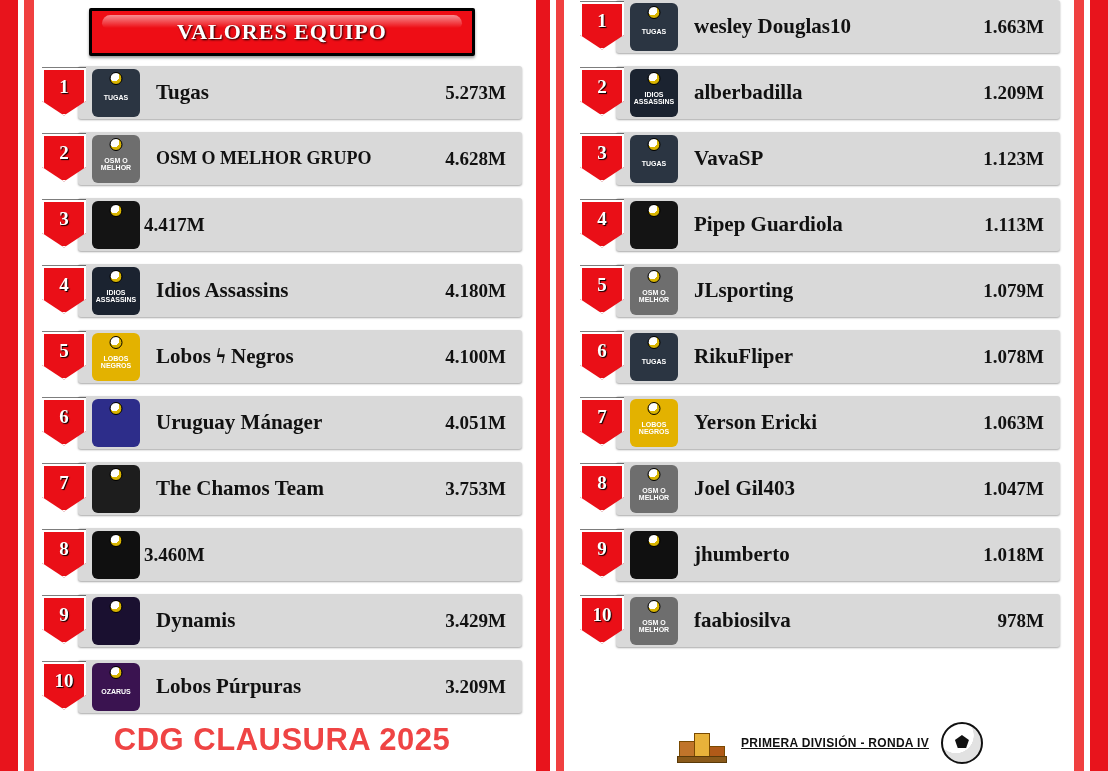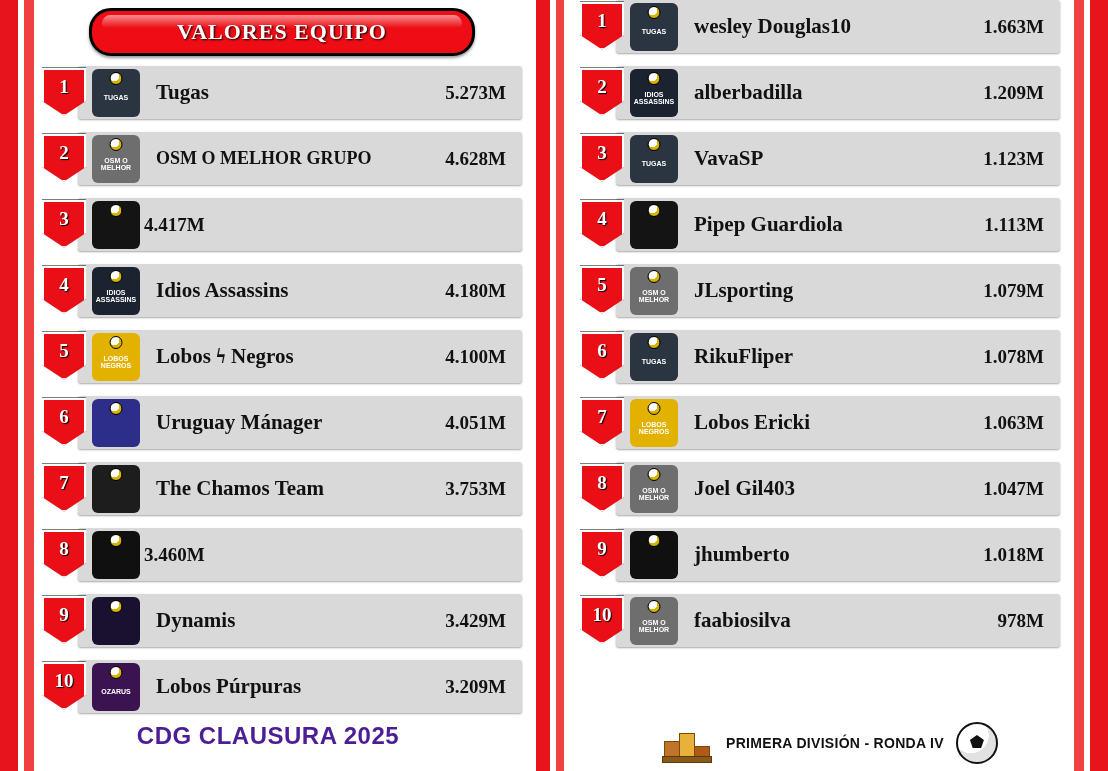--- a/index.html
+++ b/index.html
@@ -25,21 +25,21 @@
   .col.left{left:42px;}
   .col.right{left:580px;}
 
   
   .banner{
     position:relative;
     margin:8px auto 10px auto;
     width:380px;height:42px;
     background:#ee0d15;
     border:3px solid #000;
-    border-radius:22px;
+    border-radius:2px;
     display:flex;align-items:center;justify-content:center;
     box-shadow:0 2px 3px rgba(0,0,0,.4);
   }
   .banner::before{
     content:"";position:absolute;left:10px;right:10px;top:4px;height:13px;
     background:linear-gradient(#ffffff88,#ffffff00);
     border-radius:18px 18px 10px 10px;
     pointer-events:none;
   }
   .banner span{
@@ -107,34 +107,35 @@
   .name.small{font-size:18px;}
   .value{
     position:relative;z-index:2;
     font-size:19px;font-weight:bold;color:#111;
     padding-right:16px;
     white-space:nowrap;
   }
 
   
   .footer-left{
-    position:absolute;left:28px;top:722px;width:480px;
+    position:absolute;left:42px;top:722px;width:480px;
     text-align:center;
-    font-size:24px;font-weight:bold;color:#4c1d95;
+    font-size:31px;font-weight:bold;color:#ef4444;
     font-family:"Liberation Sans", sans-serif;
     letter-spacing:.5px;
   }
   .footer-right{
     position:absolute;left:580px;top:722px;width:500px;
     display:flex;align-items:center;justify-content:center;gap:12px;
   }
   .footer-right .ftext{
-    font-size:14px;font-weight:bold;color:#111;
+    font-size:12px;font-weight:bold;color:#111;
     font-family:"Liberation Sans", sans-serif;
     letter-spacing:.3px;
+    text-decoration:underline;
   }
   .trophy{
     width:52px;height:40px;position:relative;display:inline-block;
   }
   .trophy .bar{position:absolute;bottom:4px;border:1px solid #7a4a00;}
   .trophy .b1{left:2px;width:14px;height:16px;background:#c0742a;}
   .trophy .b2{left:17px;width:14px;height:24px;background:#e8b23a;}
   .trophy .b3{left:32px;width:14px;height:11px;background:#b05a18;}
   .trophy .base{position:absolute;bottom:0;left:0;width:48px;height:5px;background:#8a5a1a;border:1px solid #5a3a08;}
   .soccer{
@@ -399,21 +400,21 @@
           <div class="rowbg"></div>
           <div class="rank">
             <span>7</span>
           </div>
           <div class="crest">
             <div class="badge" style="background:#e3b200">
               <span class="ball"></span>
               <span class="txt">LOBOS NEGROS</span>
             </div>
           </div>
-          <div class="name">Lobos Ericki</div>
+          <div class="name">Yerson Ericki</div>
           <div class="value">1.063M</div>
         </div>
         <div class="row">
           <div class="rowbg"></div>
           <div class="rank">
             <span>8</span>
           </div>
           <div class="crest">
             <div class="badge" style="background:#6e6e6e">
               <span class="ball"></span>

